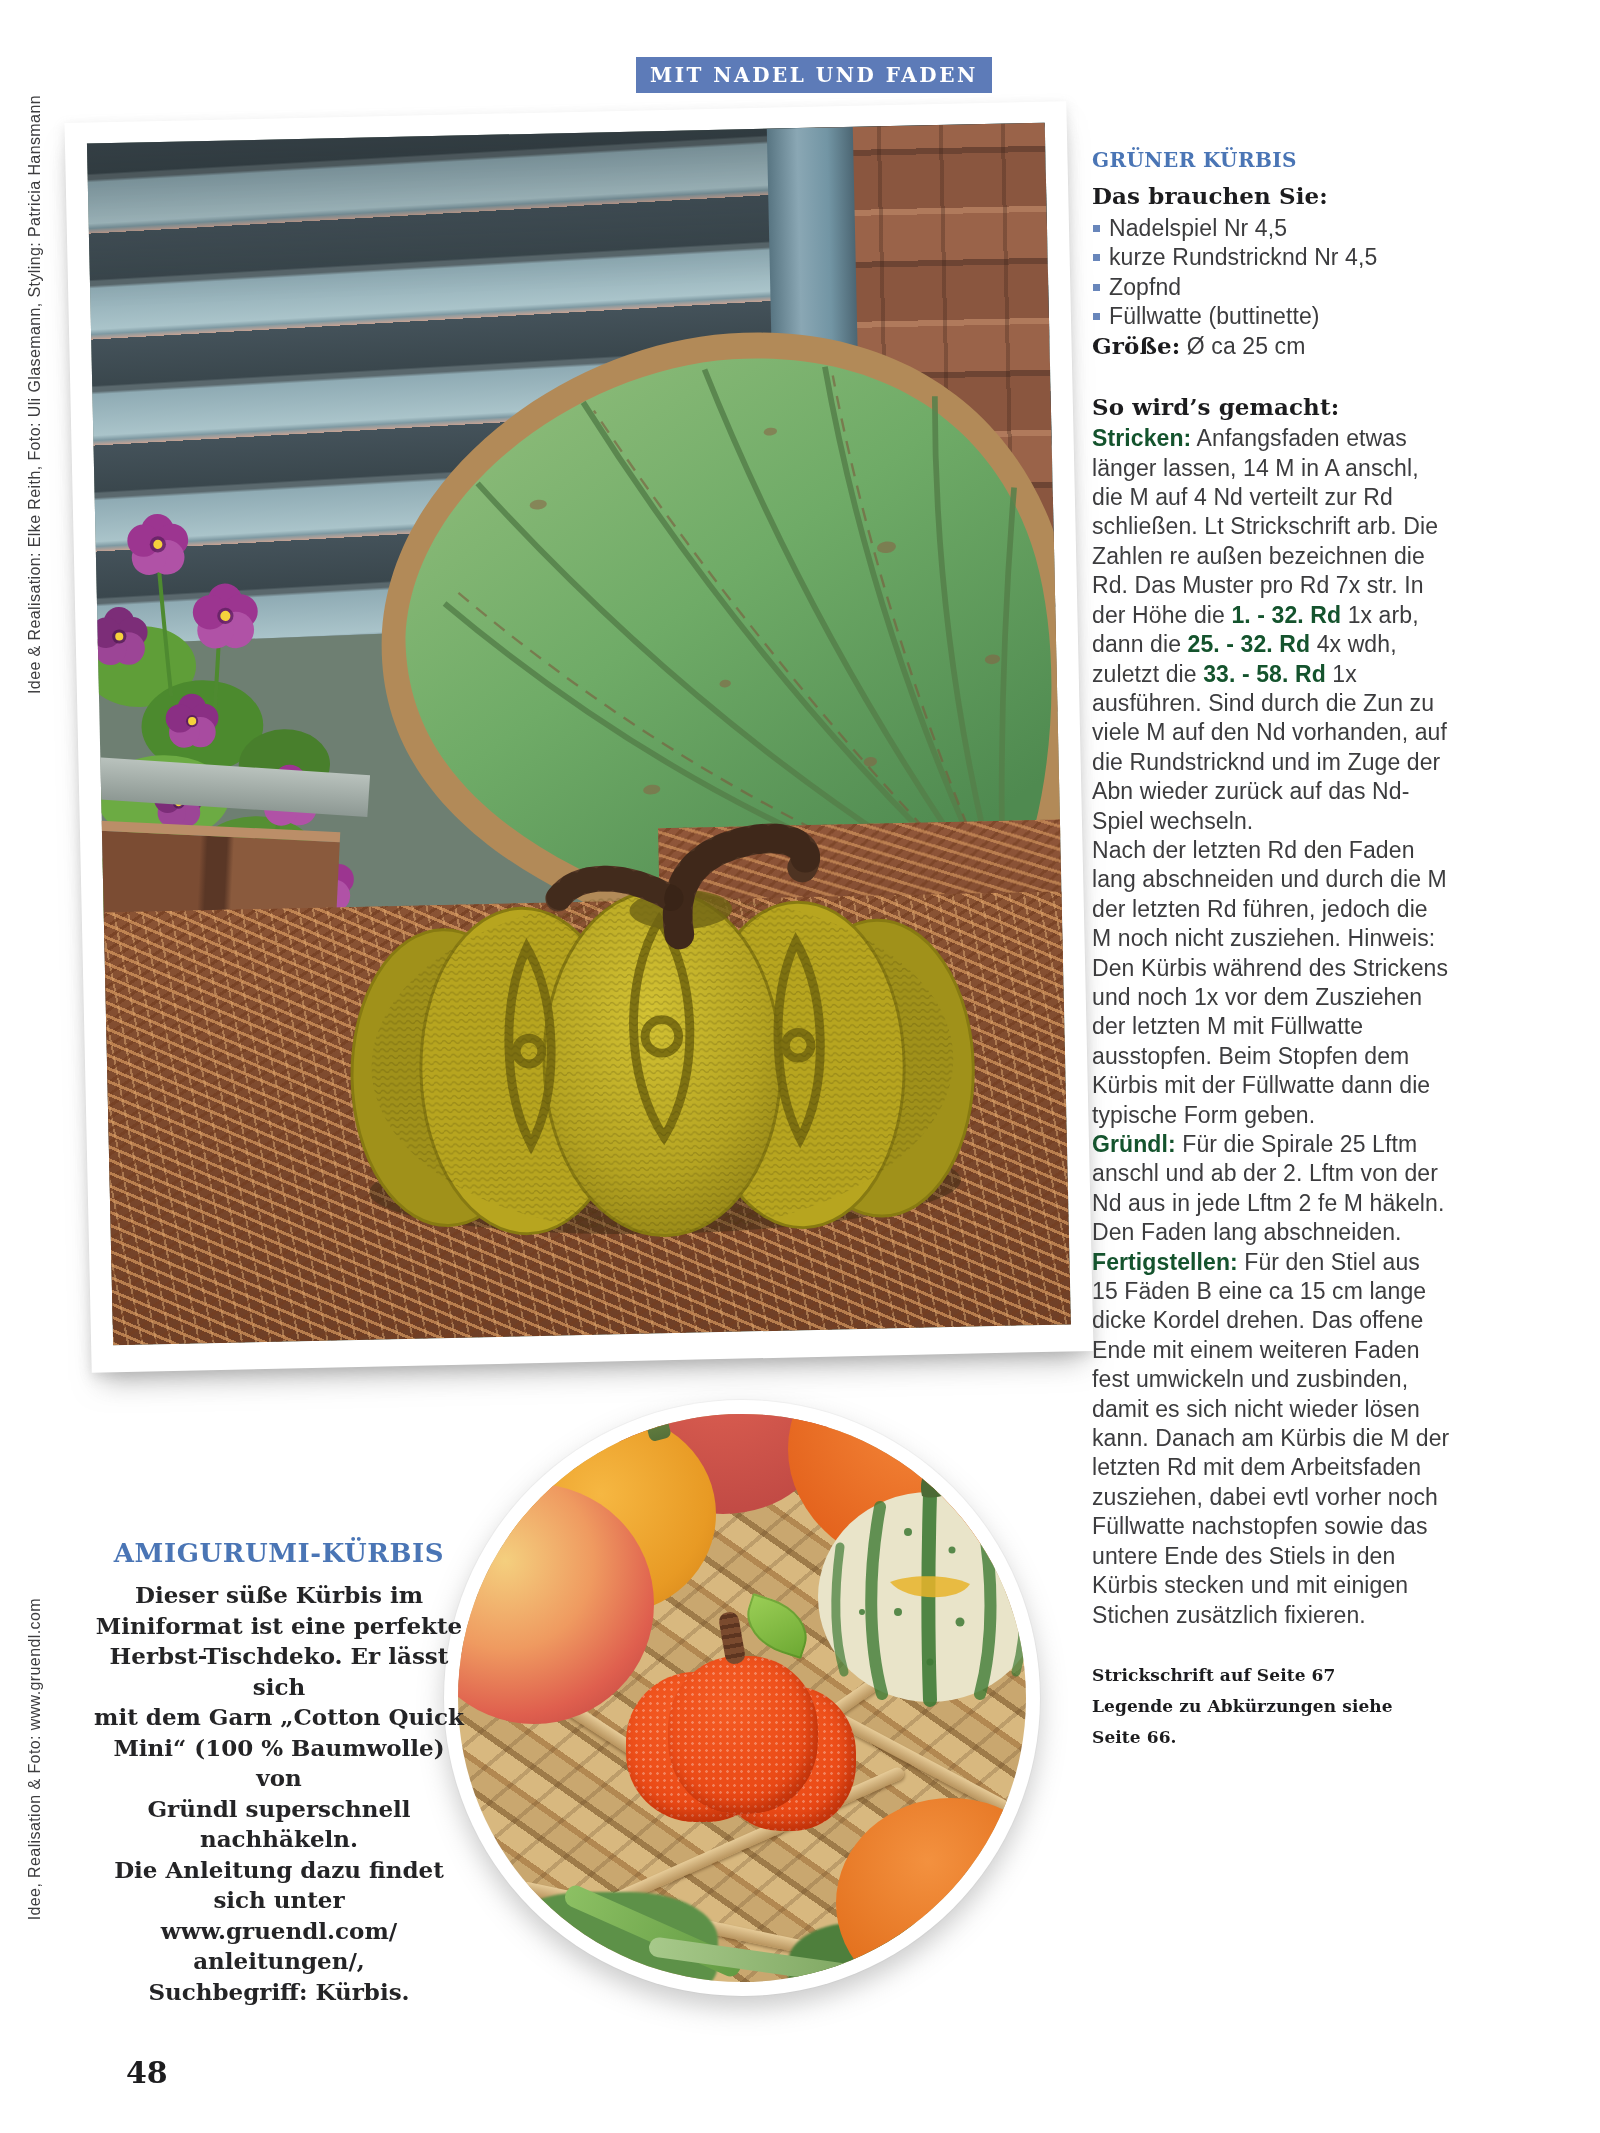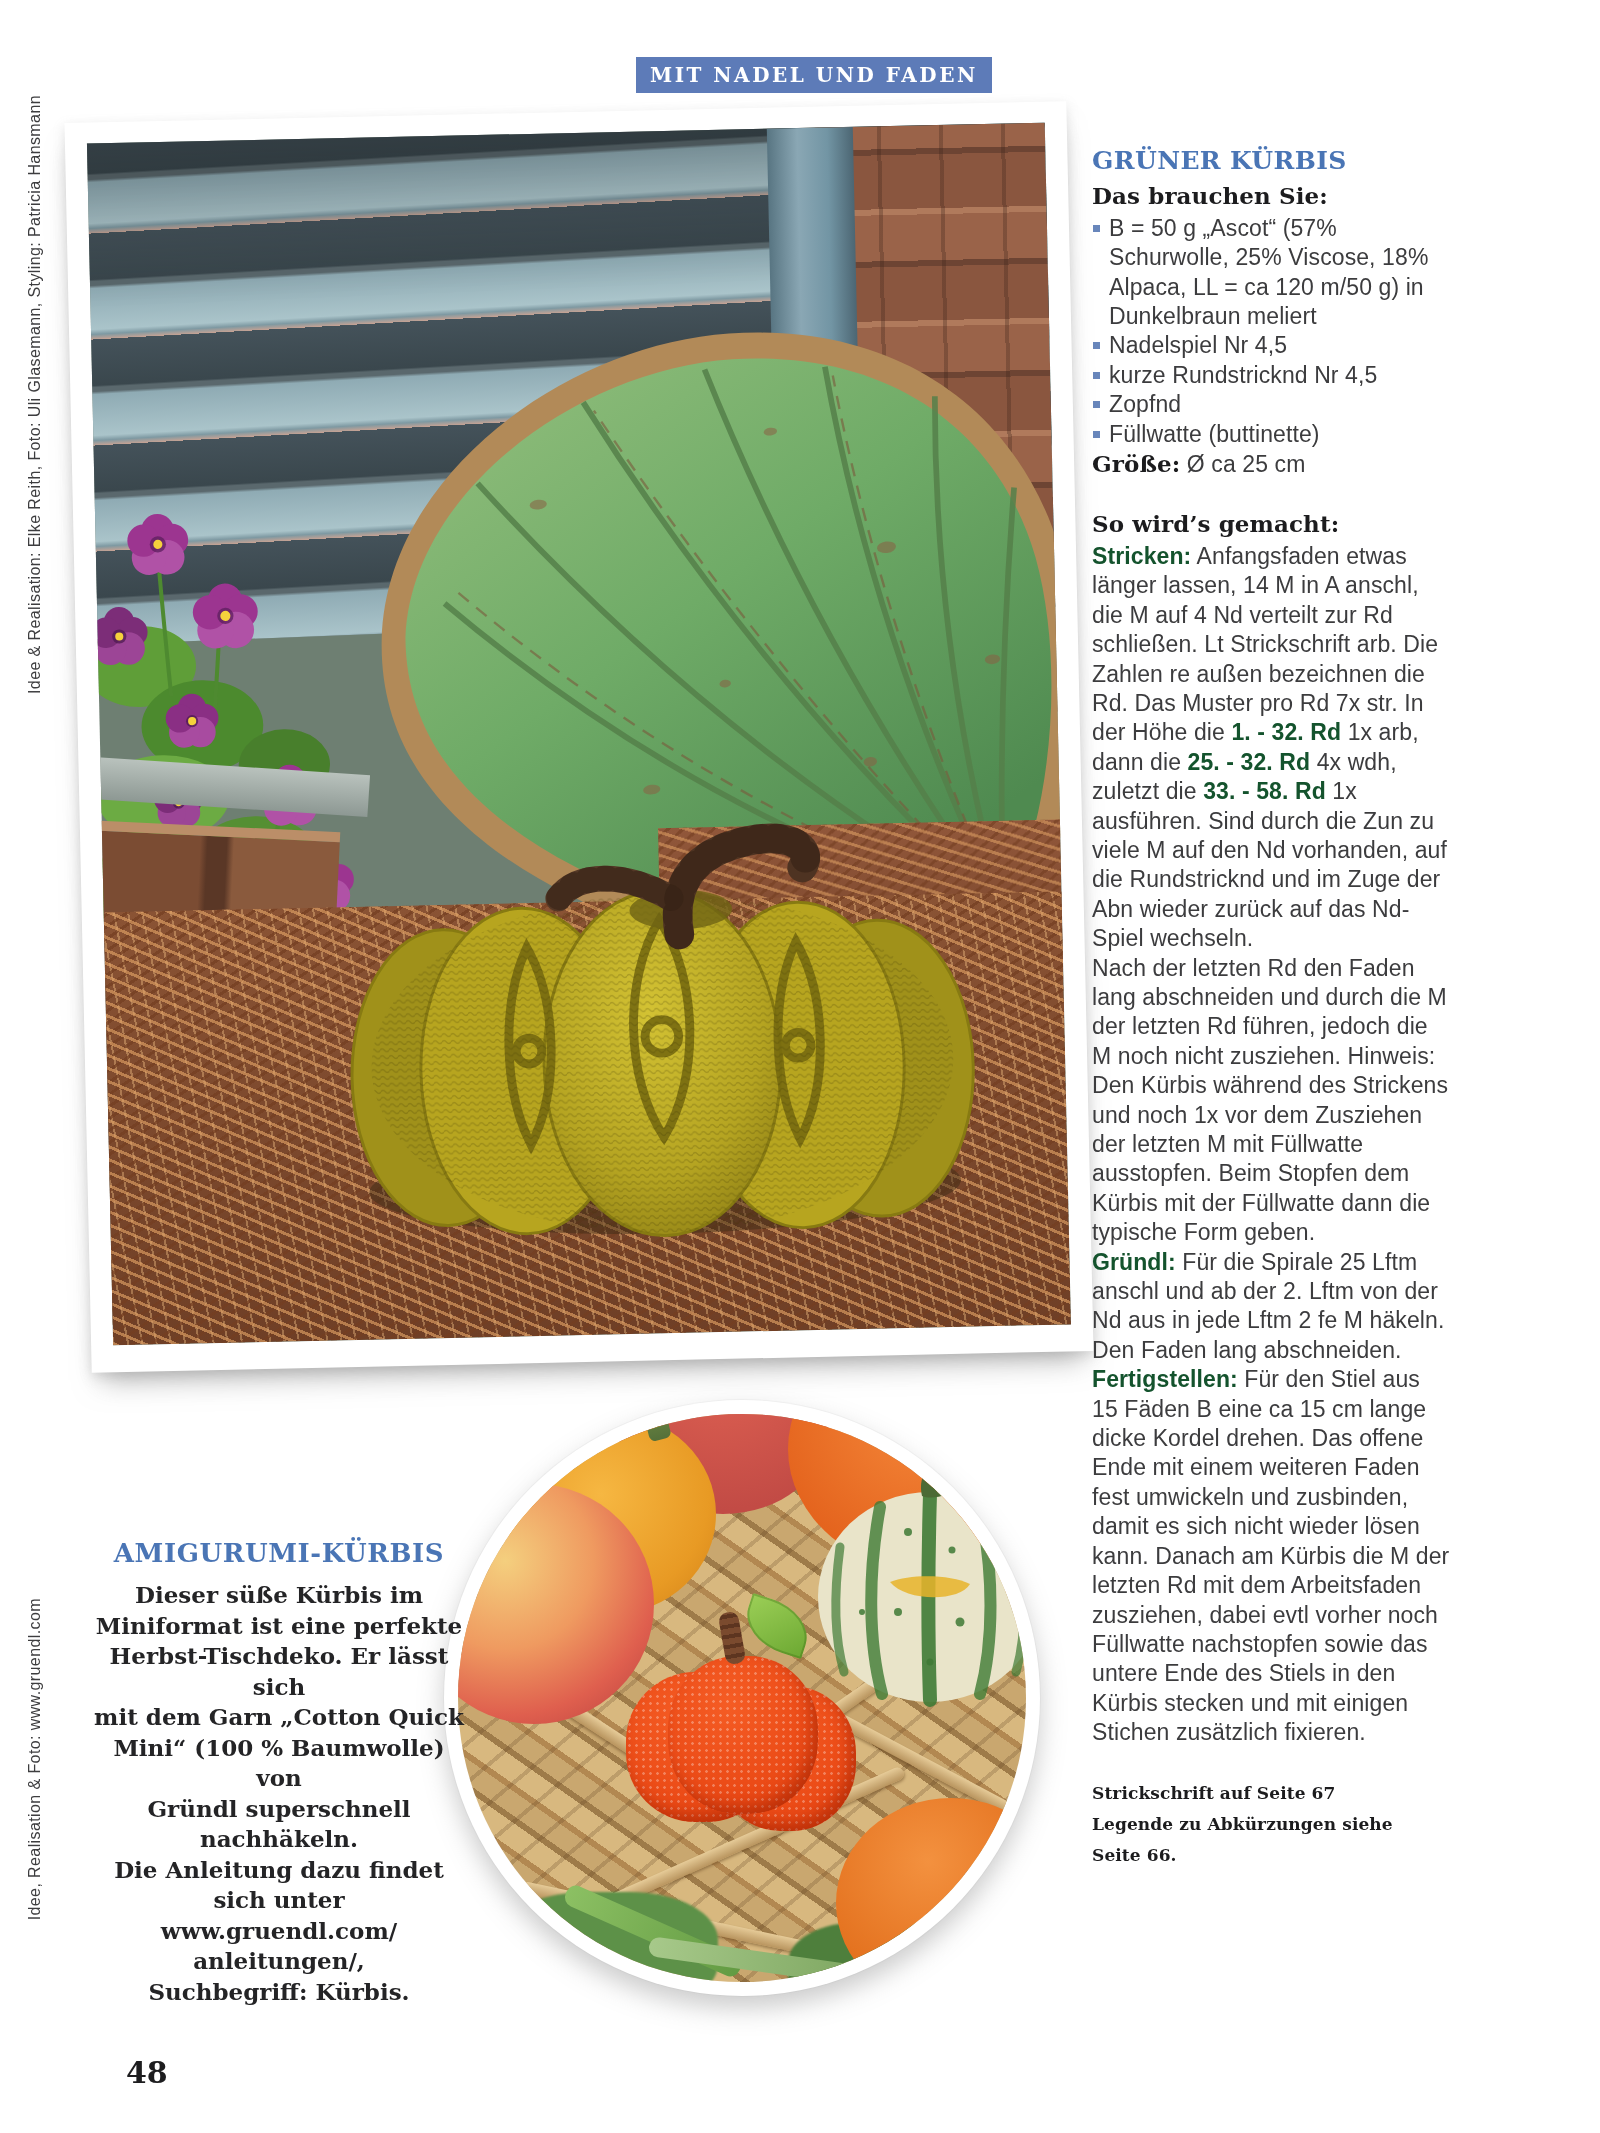--- a/index.html
+++ b/index.html
@@ -142,21 +142,21 @@
   }
   .amigurumi p{
     margin:4px;font-family:"DejaVu Serif",serif;font-weight:bold;
     font-size:23px;line-height:30.5px;color:#242426;white-space:pre-line;
   }
 
   
   .col{position:absolute;left:1092px;top:146px;width:360px;}
   .col h2{
     margin:0 0 6px 0;font-family:"DejaVu Serif",serif;font-weight:bold;
-    font-size:25px;color:#4a75b5;letter-spacing:.4px;
+    font-size:20px;color:#4a75b5;letter-spacing:.4px;
   }
   .subhead{
     font-family:"DejaVu Serif",serif;font-weight:bold;font-size:23px;color:#1c1c1e;
     margin:0 0 3px 0;
   }
   .col,.col li,.body-text{font-size:23px;line-height:29.4px;letter-spacing:.1px;}
   ul.materials{list-style:none;margin:0;padding:0;}
   ul.materials li{position:relative;padding-left:17px;color:#3c3c3e;}
   ul.materials .blt{
     position:absolute;left:1px;top:11px;width:7px;height:7px;background:#6886bb;
@@ -428,21 +428,21 @@
 sich unter www.gruendl.com/
 anleitungen/,
 Suchbegriff: Kürbis.</p>
 </div>
 
 <div class="col">
   <h2>GRÜNER KÜRBIS</h2>
   <p class="subhead">Das brauchen Sie:</p>
   <ul class="materials">
       <li><span class="blt"></span></li>
-      <li><span class="blt"></span><span>B = 50 g „Ascot“ (57% Schurwolle, 25% Viscose, 18% Alpaca, LL = ca 120 m/50 g) in Dunkelbraun meliert</span></li>
+      <li><span class="blt"></span></li>
       <li><span class="blt"></span><span>Nadelspiel Nr 4,5</span></li>
       <li><span class="blt"></span><span>kurze Rundstricknd Nr 4,5</span></li>
       <li><span class="blt"></span><span>Zopfnd</span></li>
       <li><span class="blt"></span><span>Füllwatte (buttinette)</span></li>
     </ul>
   <div class="size-line"><span class="lbl">Größe:</span><span> Ø ca 25 cm</span></div>
   <div class="gap"></div>
   <p class="subhead">So wird’s gemacht:</p>
   <p class="body-text"><span class="seg-b">Stricken:</span><span> Anfangsfaden etwas länger lassen, 14 M in A anschl, die M auf 4 Nd verteilt zur Rd schließen. Lt Strickschrift arb. Die Zahlen re außen bezeichnen die Rd. Das Muster pro Rd 7x str. In der Höhe die </span><span class="seg-b">1. - 32. Rd</span><span> 1x arb, dann die </span><span class="seg-b">25. - 32. Rd</span><span> 4x wdh, zuletzt die </span><span class="seg-b">33. - 58. Rd</span><span> 1x ausführen. Sind durch die Zun zu viele M auf den Nd vorhanden, auf die Rundstricknd und im Zuge der Abn wieder zurück auf das Nd-Spiel wechseln.
 Nach der letzten Rd den Faden lang abschneiden und durch die M der letzten Rd führen, jedoch die M noch nicht zusziehen. Hinweis: Den Kürbis während des Strickens und noch 1x vor dem Zusziehen der letzten M mit Füllwatte ausstopfen. Beim Stopfen dem Kürbis mit der Füllwatte dann die typische Form geben.

